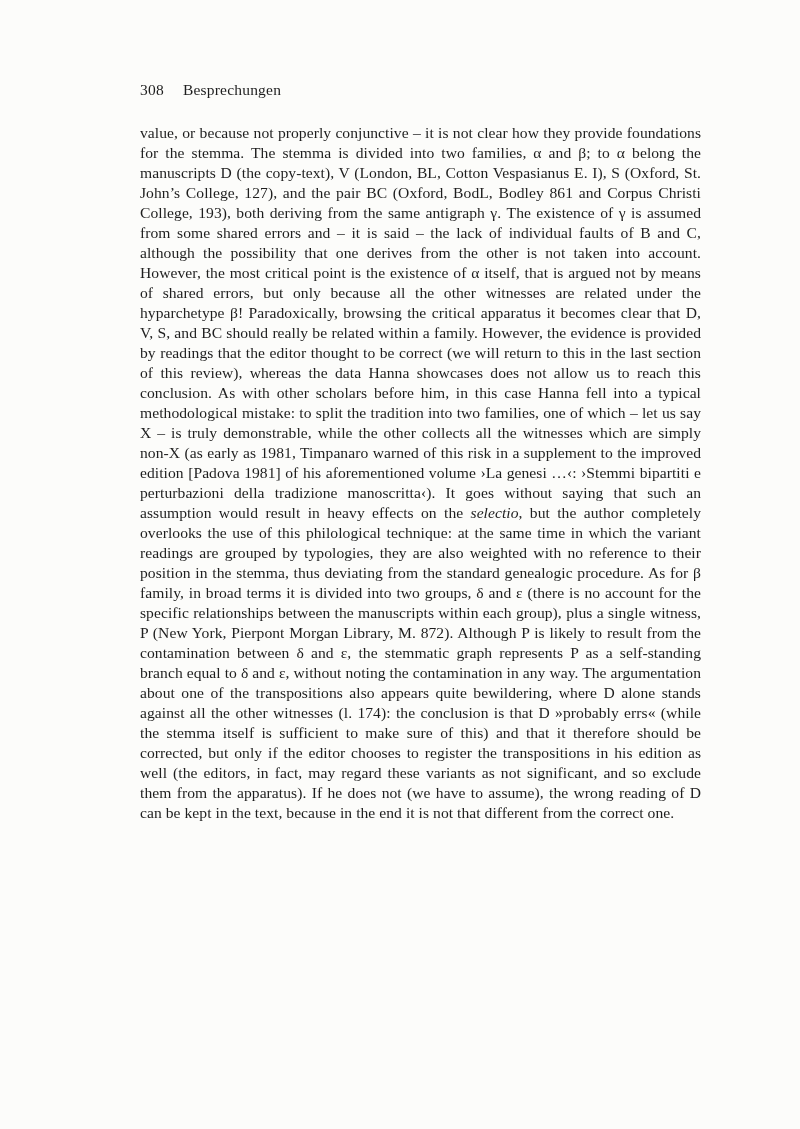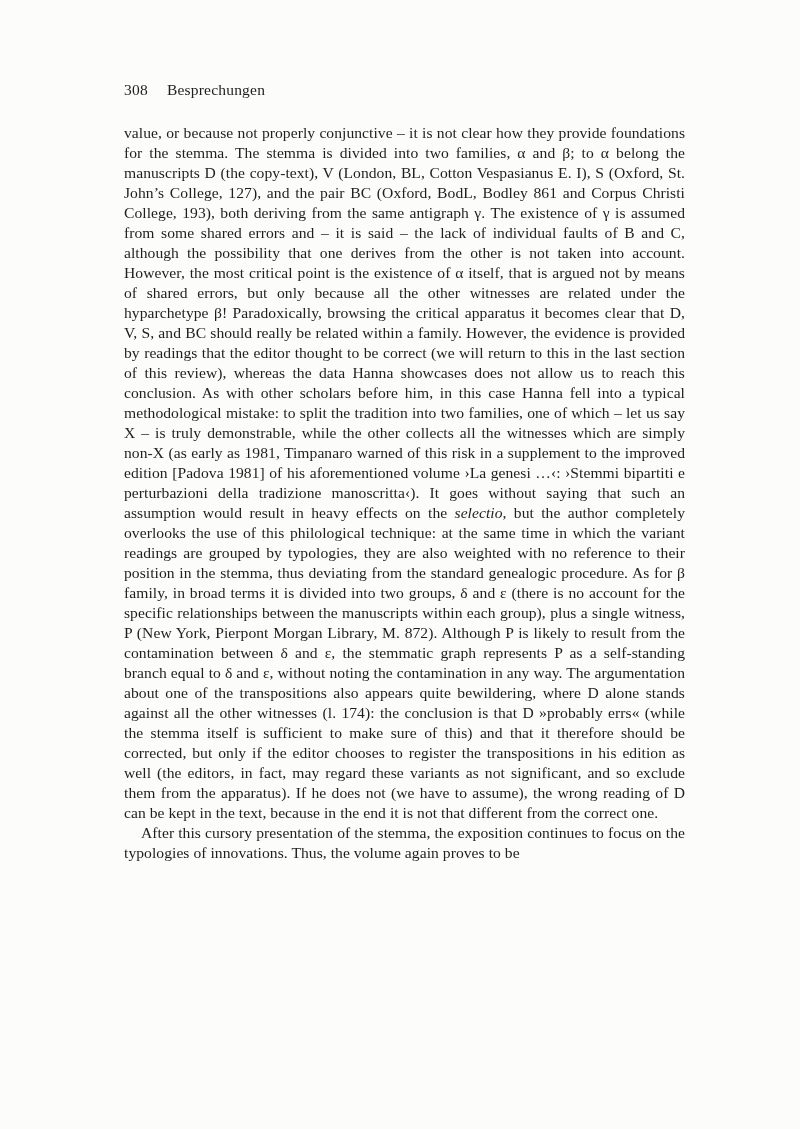--- a/index.html
+++ b/index.html
@@ -11,21 +11,21 @@
     width: 800px;
     height: 1129px;
     background: #fcfcfa;
     position: relative;
     overflow: hidden;
     font-family: "Liberation Serif", serif;
     color: #1e1e1e;
   }
   .content {
     position: absolute;
-    left: 124px;
+    left: 140px;
     top: 79px;
     width: 561px;
   }
   .running-header {
     font-size: 15.5px;
     line-height: 21px;
     margin: 0 0 23px 0;
     letter-spacing: 0.2px;
   }
   .pagenum {
@@ -49,16 +49,15 @@
 <body>
 
 <div class="page">
   <div class="content">
     <header class="running-header">
       <span class="pagenum">308</span>
       <span class="runtitle">Besprechungen</span>
     </header>
     <main class="body-text">
       <p class="para"><span>value, or because not properly conjunctive – it is not clear how they provide foundations for the stemma. The stemma is divided into two families, α and β; to α belong the manuscripts D (the copy-text), V (London, BL, Cotton Vespasianus E. I), S (Oxford, St. John’s College, 127), and the pair BC (Oxford, BodL, Bodley 861 and Corpus Christi College, 193), both deriving from the same antigraph γ. The existence of γ is assumed from some shared errors and – it is said – the lack of individual faults of B and C, although the possibility that one derives from the other is not taken into account. However, the most critical point is the existence of α itself, that is argued not by means of shared errors, but only because all the other witnesses are related under the hyparchetype β! Paradoxically, browsing the critical apparatus it becomes clear that D, V, S, and BC should really be related within a family. However, the evidence is provided by readings that the editor thought to be correct (we will return to this in the last section of this review), whereas the data Hanna showcases does not allow us to reach this conclusion. As with other scholars before him, in this case Hanna fell into a typical methodological mistake: to split the tradition into two families, one of which – let us say X – is truly demonstrable, while the other collects all the witnesses which are simply non-X (as early as 1981, Timpanaro warned of this risk in a supplement to the improved edition [Padova 1981] of his aforementioned volume ›La genesi …‹: ›Stemmi bipartiti e perturbazioni della tradizione manoscritta‹). It goes without saying that such an assumption would result in heavy effects on the </span><i>selectio</i><span>, but the author completely overlooks the use of this philological technique: at the same time in which the variant readings are grouped by typologies, they are also weighted with no reference to their position in the stemma, thus deviating from the standard genealogic procedure. As for β family, in broad terms it is divided into two groups, δ and ε (there is no account for the specific relationships between the manuscripts within each group), plus a single witness, P (New York, Pierpont Morgan Library, M. 872). Although P is likely to result from the contamination between δ and ε, the stemmatic graph represents P as a self-standing branch equal to δ and ε, without noting the contamination in any way. The argumentation about one of the transpositions also appears quite bewildering, where D alone stands against all the other witnesses (l. 174): the conclusion is that D »probably errs« (while the stemma itself is sufficient to make sure of this) and that it therefore should be corrected, but only if the editor chooses to register the transpositions in his edition as well (the editors, in fact, may regard these variants as not significant, and so exclude them from the apparatus). If he does not (we have to assume), the wrong reading of D can be kept in the text, because in the end it is not that different from the correct one.</span></p>
-      <p class="para para-indent"><span>After this cursory presentation of the stemma, the exposition continues to focus on the typologies of innovations. Thus, the volume again proves to be</span></p>
     </main>
   </div>
 </div>
 
 </body></html>

